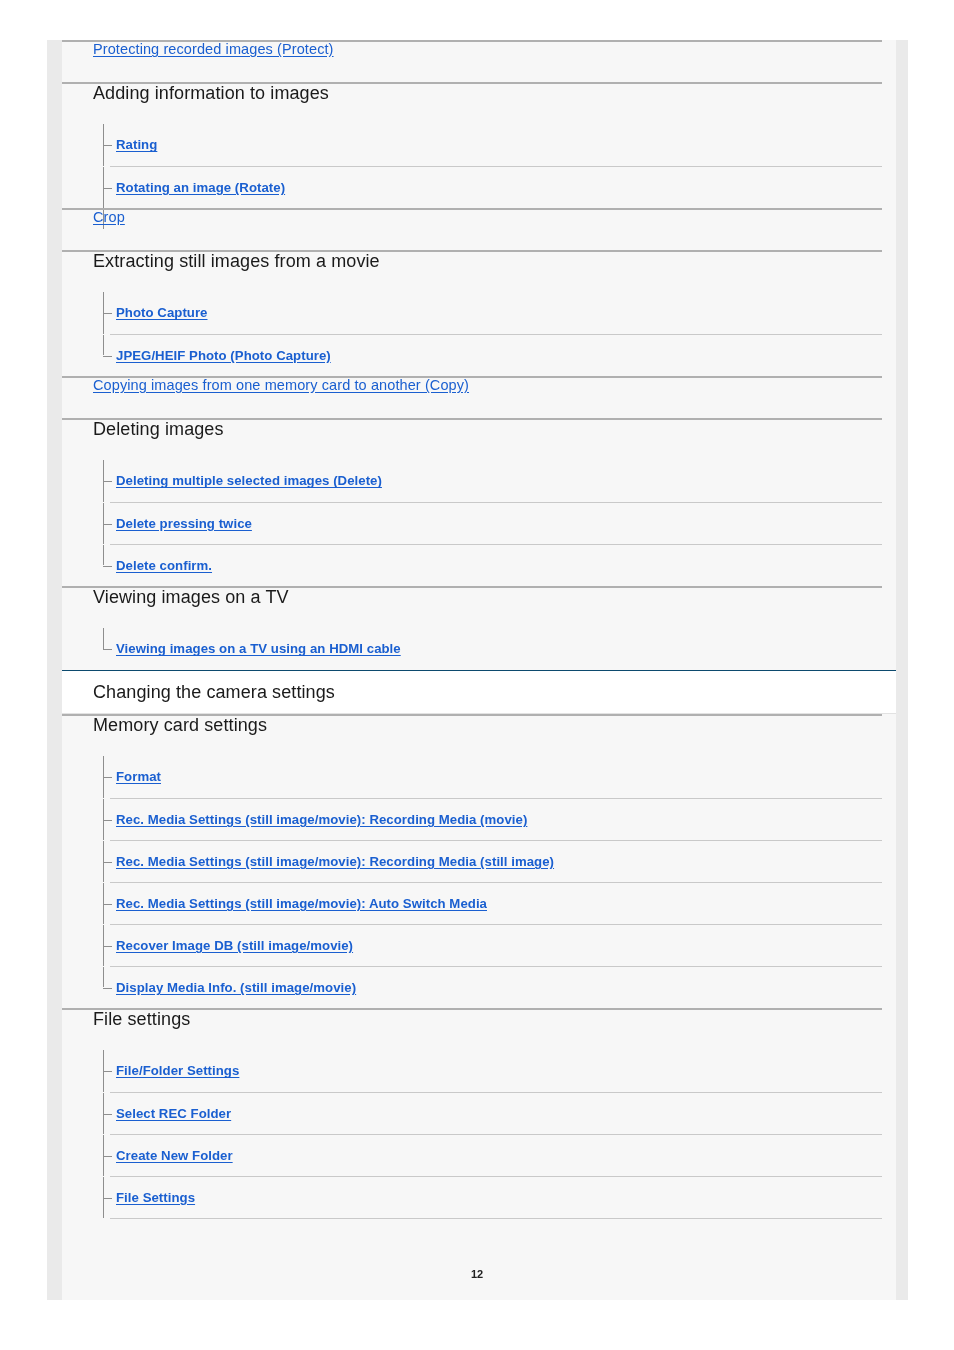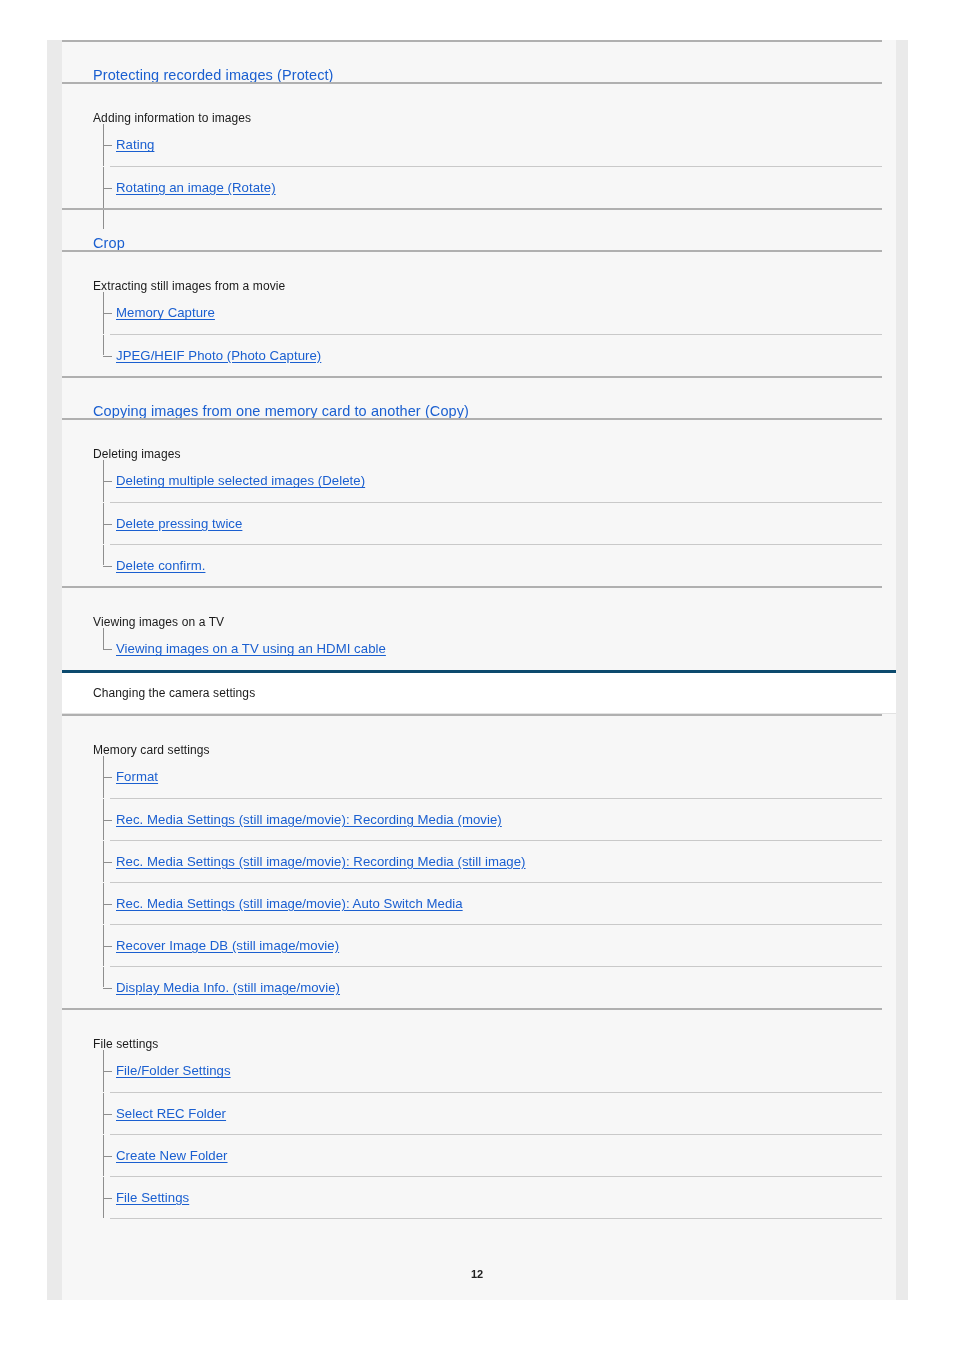--- a/index.html
+++ b/index.html
@@ -54,21 +54,21 @@
     list-style: none;
   }
 
   
   .row-top {
     position: relative;
     box-sizing: border-box;
     padding: 0 0 0 31px;
     height: 42px;
     display: flex;
-    align-items: flex-end;
+    align-items: flex-start;
     border-top: 2px solid #b0b0b0;
   }
   .row-top.first { border-top: 2px solid #b0b0b0; }
 
   .row-top .rule-cover {
     
     position: absolute;
     left: 820px;
     right: 0;
     top: -2px;
@@ -80,27 +80,27 @@
   .row-section {
     position: relative;
     box-sizing: border-box;
     margin-left: -15px;
     width: 849px;
     height: 44px;
     background: #ffffff;
     padding-left: 46px;
     display: flex;
     align-items: center;
-    border-top: 3px solid #0c4a6e;
+    border-top: 1px solid #0c4a6e;
     border-bottom: 1px solid #e2e2e2;
   }
 
   
   .head-text {
-    font-size: 12px;
+    font-size: 18px;
     color: #1a1a1a;
     letter-spacing: 0.1px;
     line-height: 1;
   }
 
   
   .link {
     font-size: 14.5px;
     color: #1a5fd0;
     text-decoration: underline;
@@ -127,20 +127,21 @@
     background: #8e8e8e;
   }
   .row-child {
     position: relative;
     box-sizing: border-box;
     height: 42px;
     padding-left: 54px;
     display: flex;
     align-items: center;
     border-top: 1px solid #c9c9c9;
+    font-weight: bold;
   }
   .row-child.first-child-row { border-top: none; }
   .row-child .rule-cover {
     position: absolute;
     left: 820px;
     right: 0;
     top: -1px;
     height: 1px;
     background: #f7f7f7;
   }
@@ -235,21 +236,21 @@
         <li class="row-top">
           <span class="rule-cover"></span>
           <span class="head-text">Extracting still images from a movie</span>
         </li>
         <li>
           <ul class="children">
             <span class="trunk" style="bottom: auto; height: 63px;"></span>
             <li class="row-child first-child-row">
               <span class="rule-cover"></span>
               <span class="elbow"></span>
-              <span class="link-child">Memory Capture</span>
+              <span class="link-child">Photo Capture</span>
             </li>
             <li class="row-child">
               <span class="rule-left-cover"></span>
               <span class="rule-cover"></span>
               <span class="elbow"></span>
               <span class="link-child">JPEG/HEIF Photo (Photo Capture)</span>
             </li>
           </ul>
         </li>
         <li class="row-top">

